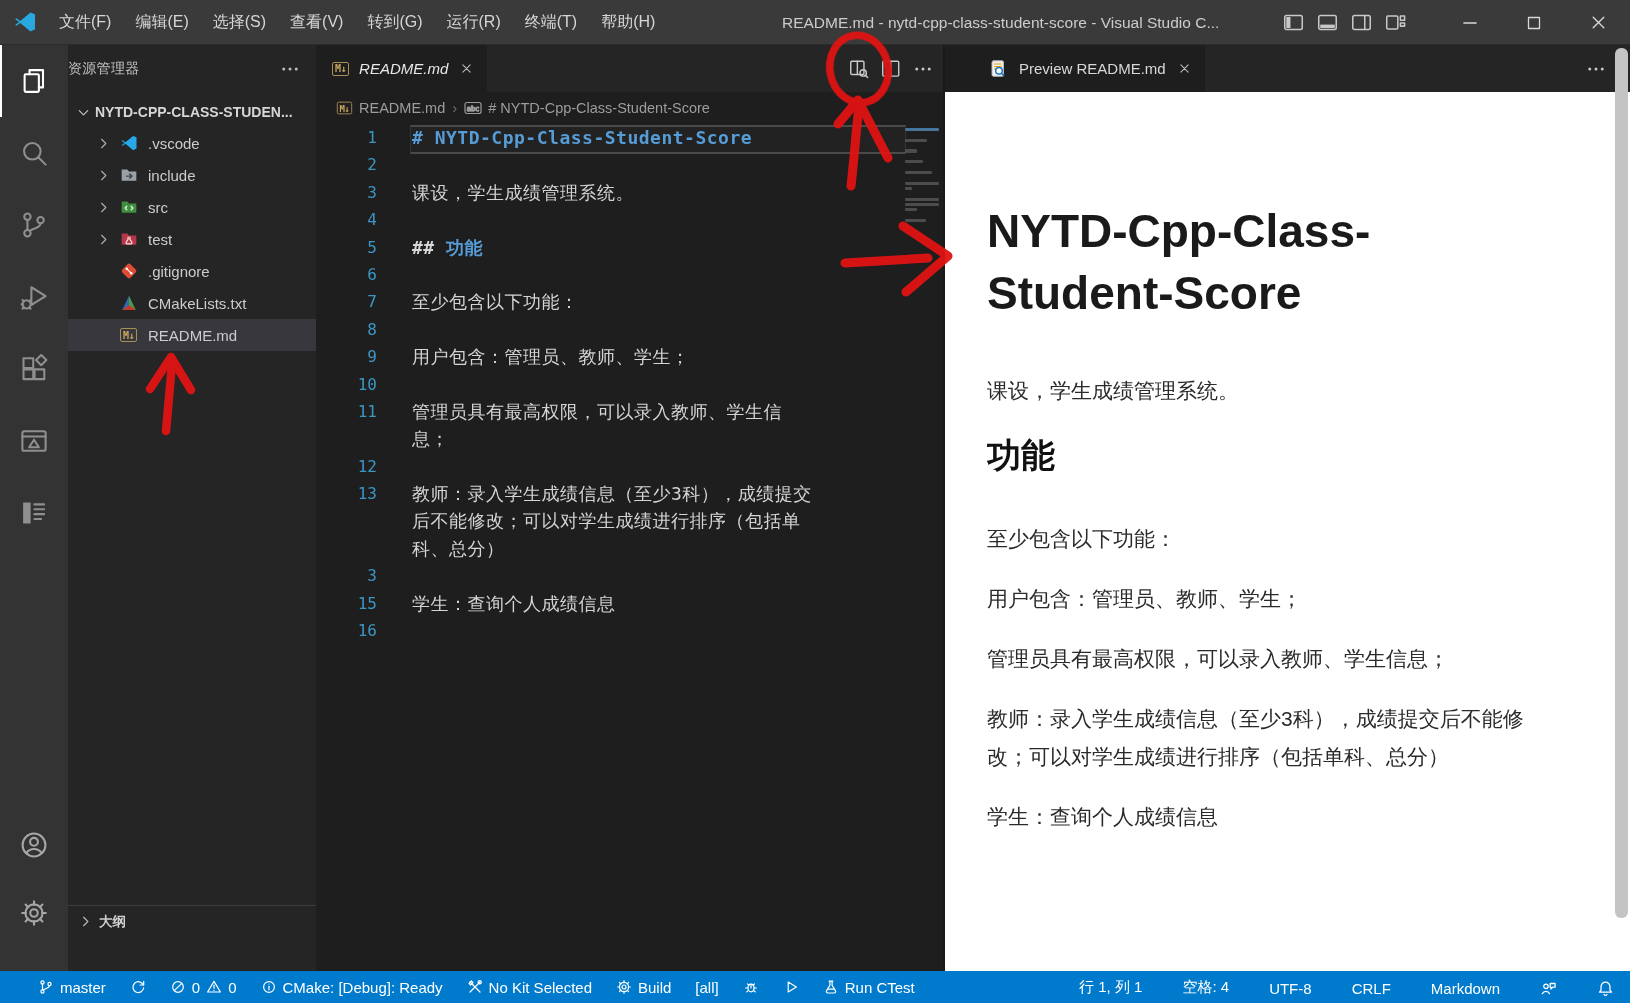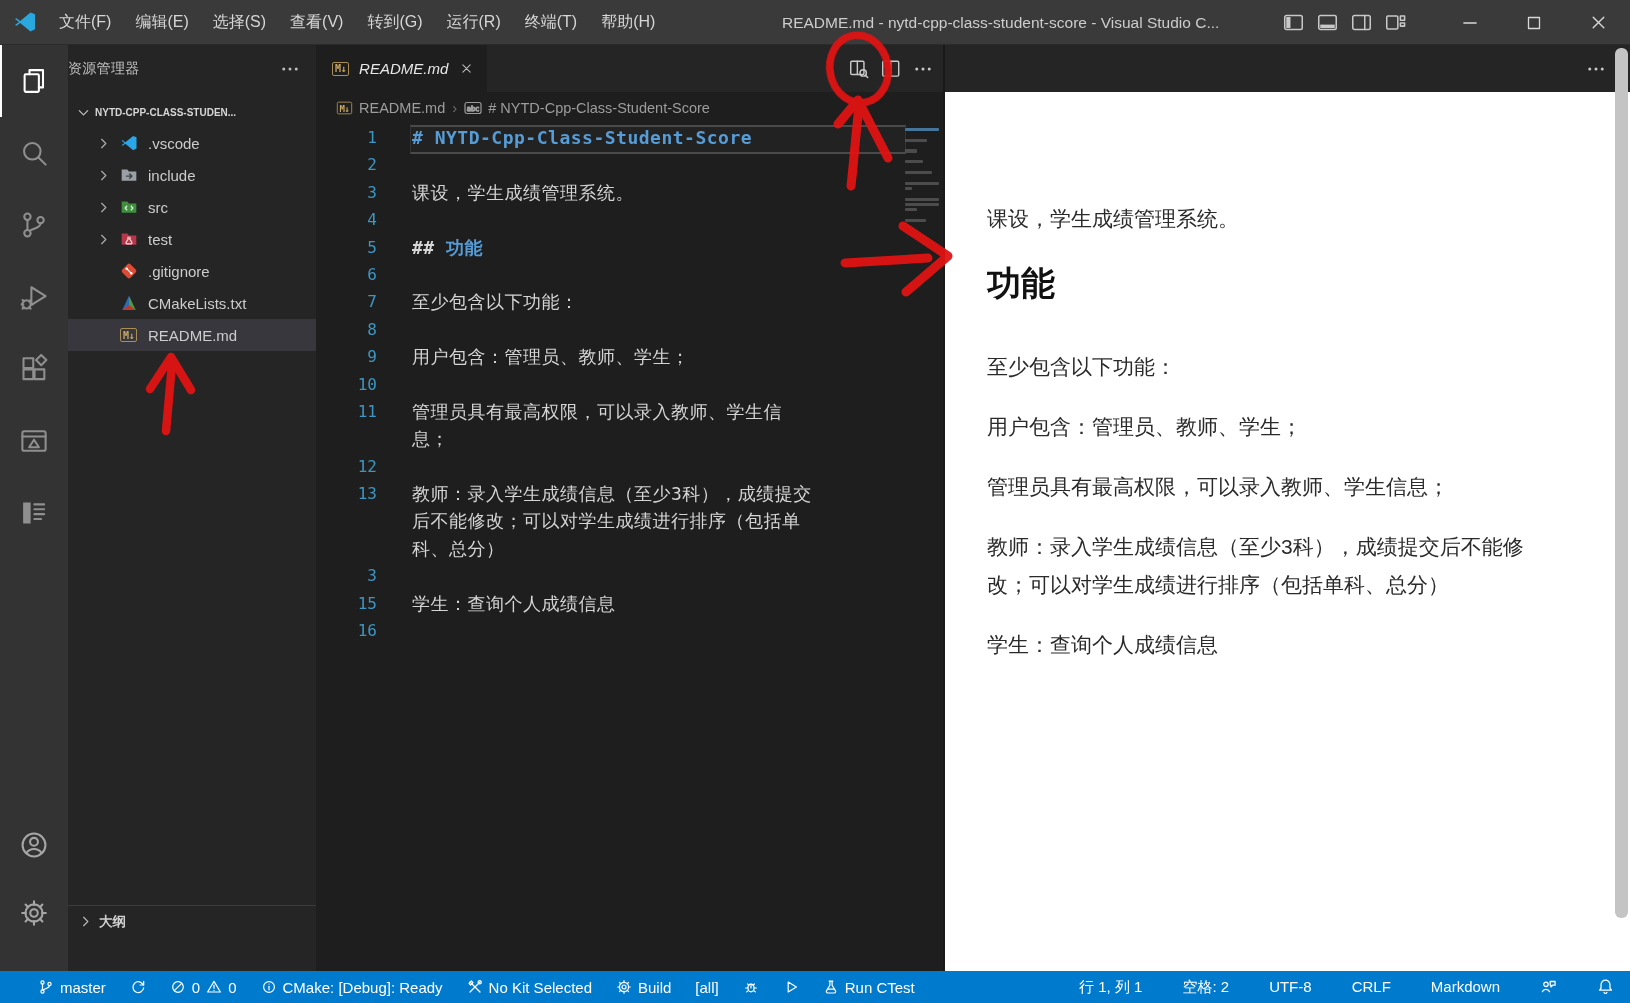--- a/index.html
+++ b/index.html
@@ -32,21 +32,21 @@
   .ab-item.active{color:#ffffff;}
   .ab-item.active::before{content:"";position:absolute;left:0;top:0;width:2px;height:100%;background:#ffffff;}
   .ab-item svg{stroke-width:1.1;}
 
   
   .sidebar{position:absolute;left:68px;top:45px;width:248px;height:926px;background:#252526;overflow:hidden;}
   .sb-header{position:absolute;left:0;top:0;width:100%;height:48px;display:flex;align-items:center;}
   .sb-title{font-size:14px;color:#c2c2c2;letter-spacing:.3px;}
   .sb-more{position:absolute;right:16px;top:14px;color:#bdbdbd;}
   .root-row{position:absolute;left:0;top:52px;width:100%;height:30px;display:flex;align-items:center;
-            font-weight:bold;font-size:10px;color:#d6d6d6;}
+            font-weight:bold;font-size:14px;color:#d6d6d6;}
   .root-row .chev{margin:0 4px 0 8px;color:#c0c0c0;}
   .root-label{white-space:nowrap;overflow:hidden;}
   .tree{position:absolute;left:0;top:82px;width:100%;}
   .tree-row{height:32px;display:flex;align-items:center;font-size:15px;color:#cccccc;position:relative;}
   .tree-row.selected{background:#37373d;}
   .tree-row .chev{position:absolute;left:28px;color:#ababab;}
   .tree-row .f-icn{position:absolute;left:52px;}
   .tree-row .f-label{position:absolute;left:80px;white-space:nowrap;}
   .sb-section{position:absolute;left:0;width:100%;height:32px;display:flex;align-items:center;
               border-top:1px solid #3c3c3e;font-weight:bold;font-size:13.5px;color:#cfcfcf;}
@@ -88,21 +88,21 @@
                 padding:108px 60px 0 42px;color:#222;}
   .pv-h1{font-size:46px;line-height:62px;font-weight:bold;color:#1a1a1a;width:460px;margin:0 0 48px 0;}
   .pv-h2{font-size:34px;line-height:46px;font-weight:bold;color:#111;margin:12px 0 42px 0;}
   .pv-p{font-size:21px;line-height:38px;color:#2a2a2a;width:545px;margin:0 0 22px 0;}
   .pv-scrollbar{position:absolute;right:2px;top:3px;width:13px;height:870px;background:#c4c4c4;border-radius:6px;}
 
   
   .statusbar{position:absolute;left:0;top:971px;width:1630px;height:32px;background:#007acc;
              display:flex;align-items:center;color:#ffffff;font-size:15px;}
   .sb-left{display:flex;align-items:center;gap:24px;margin-left:38px;}
-  .sb-right{display:flex;align-items:flex-start;gap:40px;margin-left:auto;margin-right:16px;}
+  .sb-right{display:flex;align-items:flex-end;gap:40px;margin-left:auto;margin-right:16px;}
   .sb-item{display:flex;align-items:center;gap:6px;white-space:nowrap;}
   .sb-item .icn svg{stroke-width:1.2;}
 
   
   .md-badge{display:inline-flex;align-items:center;justify-content:center;
             border:1.5px solid #a98e55;color:#c9a961;border-radius:2px;
             font-size:10px;font-weight:bold;height:14px;padding:0 2px;
             font-family:"DejaVu Sans Mono",monospace;letter-spacing:-.5px;}
 
   .annotations{position:absolute;left:0;top:0;z-index:60;pointer-events:none;}
@@ -474,28 +474,47 @@
         <div class="mm-bar" style="top: 53.5px; left: 0px; width: 34px; background: rgb(115, 115, 115); opacity: 0.55;"></div>
         <div class="mm-bar" style="top: 58.85px; left: 0px; width: 7px; background: rgb(115, 115, 115); opacity: 0.55;"></div>
         <div class="mm-bar" style="top: 69.55px; left: 0px; width: 34px; background: rgb(115, 115, 115); opacity: 0.55;"></div>
         <div class="mm-bar" style="top: 74.9px; left: 0px; width: 34px; background: rgb(115, 115, 115); opacity: 0.55;"></div>
         <div class="mm-bar" style="top: 80.25px; left: 0px; width: 11.5px; background: rgb(115, 115, 115); opacity: 0.55;"></div>
         <div class="mm-bar" style="top: 90.95px; left: 0px; width: 20.5px; background: rgb(115, 115, 115); opacity: 0.55;"></div>
       </div>
   </div>
 
   <div class="preview-group">
+    <div class="tabbar">
+      <div class="tab">
+        <span class="icn" id="pv-tab-icon">
+            <svg width="20" height="20" viewBox="0 0 20 20">
+              <rect x="3" y="1.8" width="11.5" height="15.5" rx="1.5" fill="#f1f1f1" stroke="#b5b5b5" stroke-width="1"></rect>
+              <path d="M5.5 5h6.5M5.5 7.5h6.5M5.5 10h3.2" stroke="#e8a200" fill="none" stroke-width="1.2"></path>
+              <circle cx="10" cy="11.8" r="3.3" fill="#fff" stroke="#1a73c4" stroke-width="1.5"></circle>
+              <path d="M12.4 14.2l2.4 2.4" stroke="#1a73c4" stroke-width="1.5"></path>
+            </svg>
+          </span>
+        <span class="tab-label">Preview README.md</span>
+        <span class="tab-close icn" id="tab-close-2">
+            <svg width="13" height="13" viewBox="0 0 16 16">
+              <path d="M3.5 3.5l9 9M12.5 3.5l-9 9"></path>
+            </svg>
+          </span>
+      </div>
+    </div>
     <span class="pv-more icn action" id="pv-more">
         <svg width="20" height="20" viewBox="0 0 16 16">
           <circle cx="3" cy="8" r="1.2" fill="currentColor" stroke="none"></circle>
           <circle cx="8" cy="8" r="1.2" fill="currentColor" stroke="none"></circle>
           <circle cx="13" cy="8" r="1.2" fill="currentColor" stroke="none"></circle>
         </svg>
       </span>
     <div class="preview-body" id="preview-body">
+        <h1 class="pv-h1">NYTD-Cpp-Class-Student-Score</h1>
         <p class="pv-p">课设，学生成绩管理系统。</p>
         <h2 class="pv-h2">功能</h2>
         <p class="pv-p">至少包含以下功能：</p>
         <p class="pv-p">用户包含：管理员、教师、学生；</p>
         <p class="pv-p">管理员具有最高权限，可以录入教师、学生信息；</p>
         <p class="pv-p">教师：录入学生成绩信息（至少3科），成绩提交后不能修改；可以对学生成绩进行排序（包括单科、总分）</p>
         <p class="pv-p">学生：查询个人成绩信息</p>
       </div>
     <div class="pv-scrollbar"></div>
   </div>
@@ -595,21 +614,21 @@
             </svg>
           </span>
           <span>Run CTest</span>
         </span>
       </div>
     <div class="sb-right" id="sb-right">
         <span class="sb-item">
           <span>行 1, 列 1</span>
         </span>
         <span class="sb-item">
-          <span>空格: 2</span>
+          <span>空格: 4</span>
         </span>
         <span class="sb-item">
           <span>UTF-8</span>
         </span>
         <span class="sb-item">
           <span>CRLF</span>
         </span>
         <span class="sb-item">
           <span>Markdown</span>
         </span>

